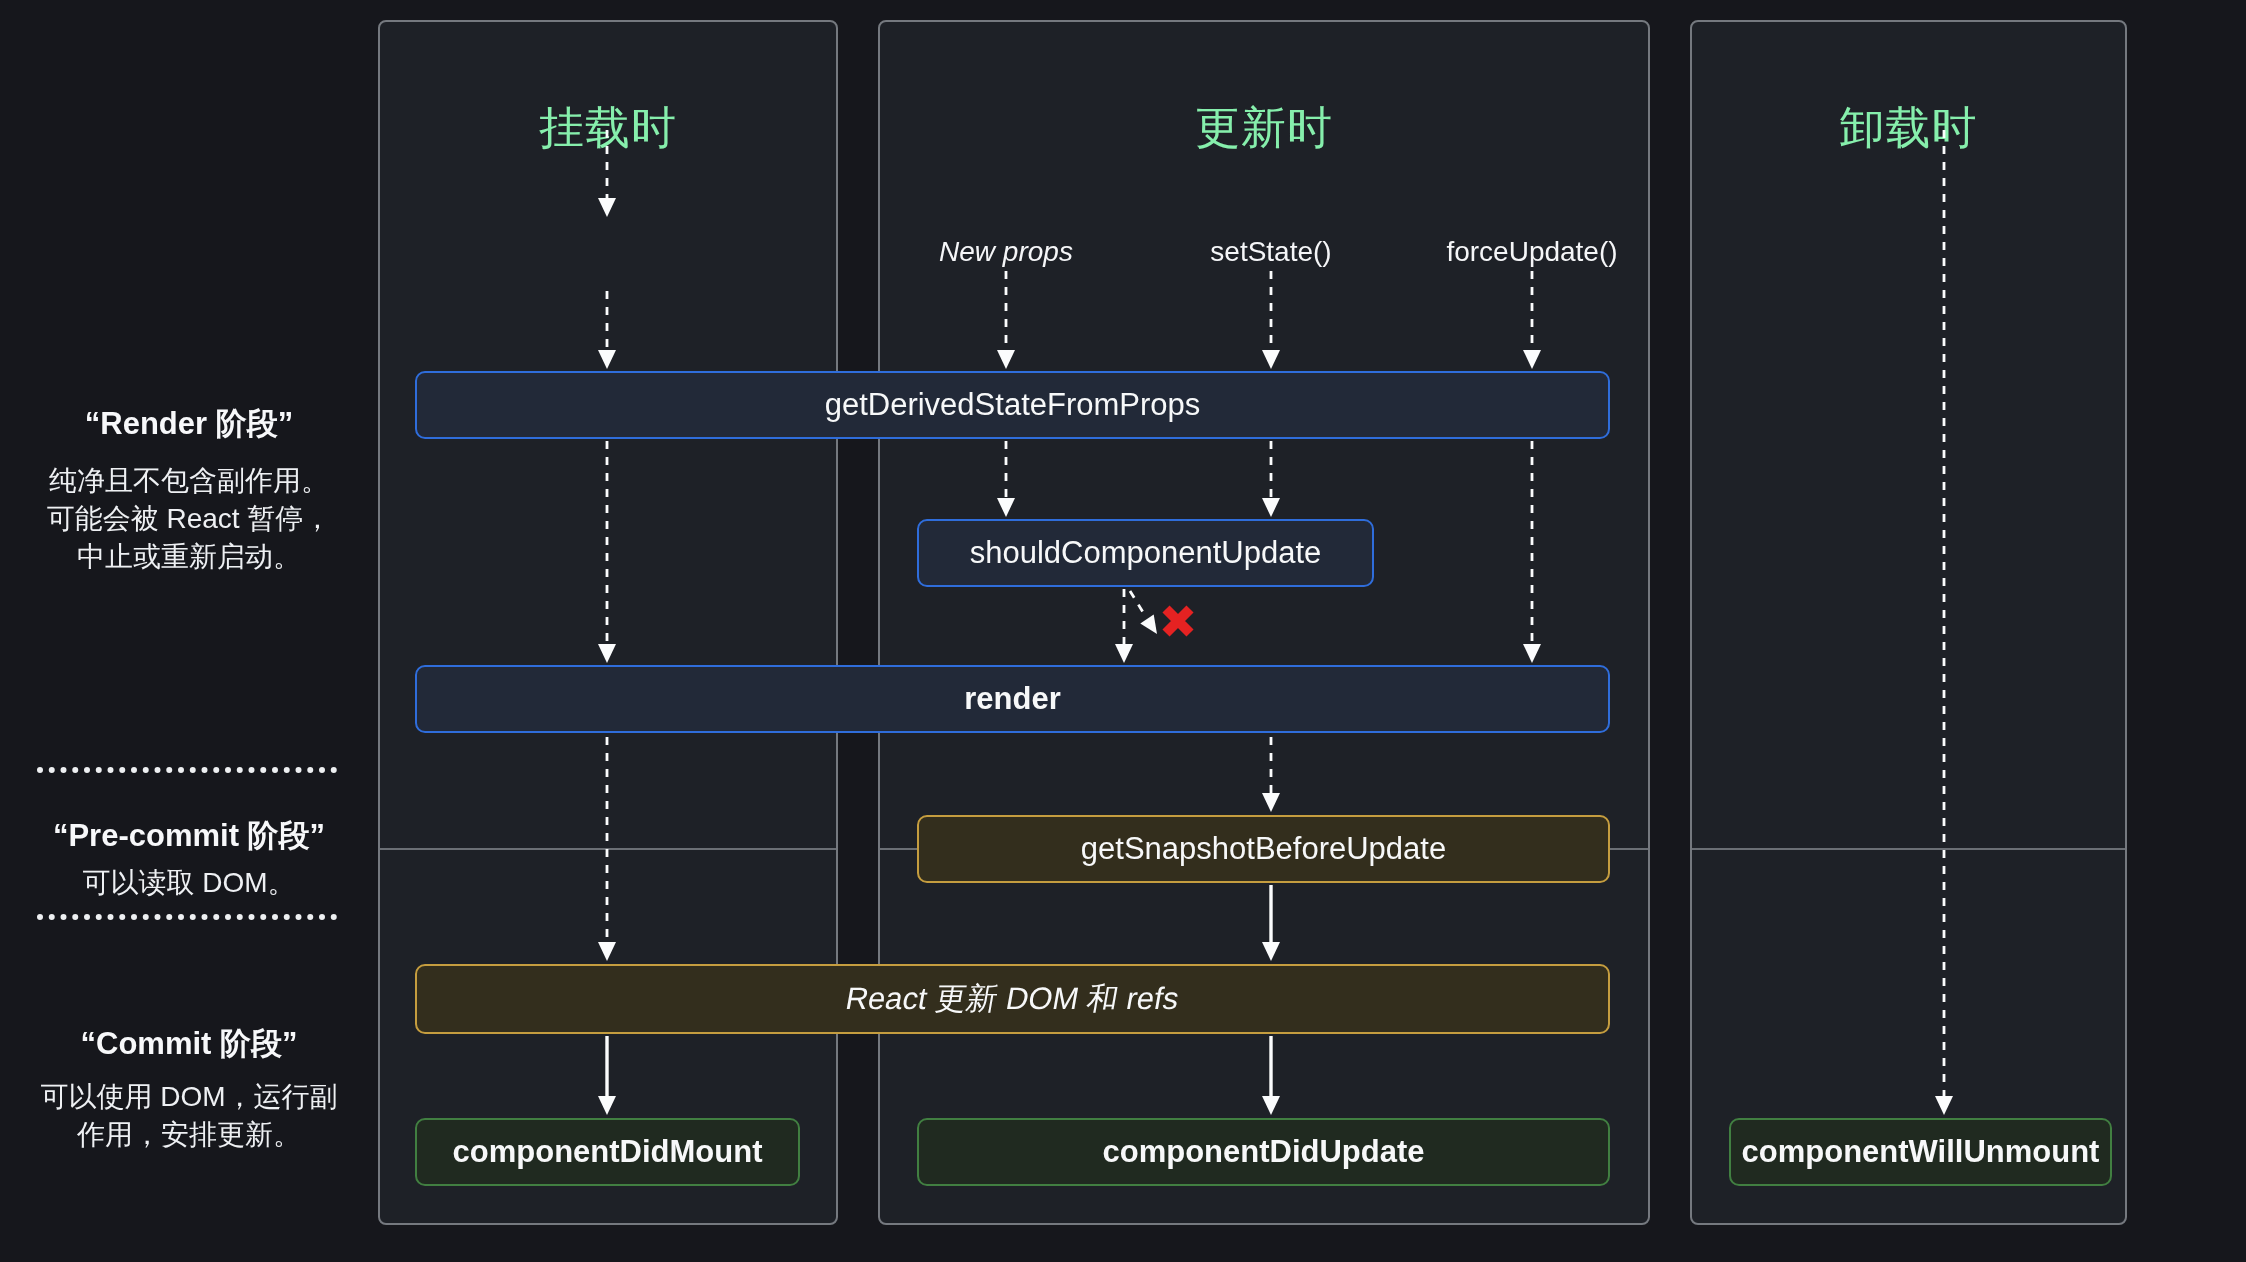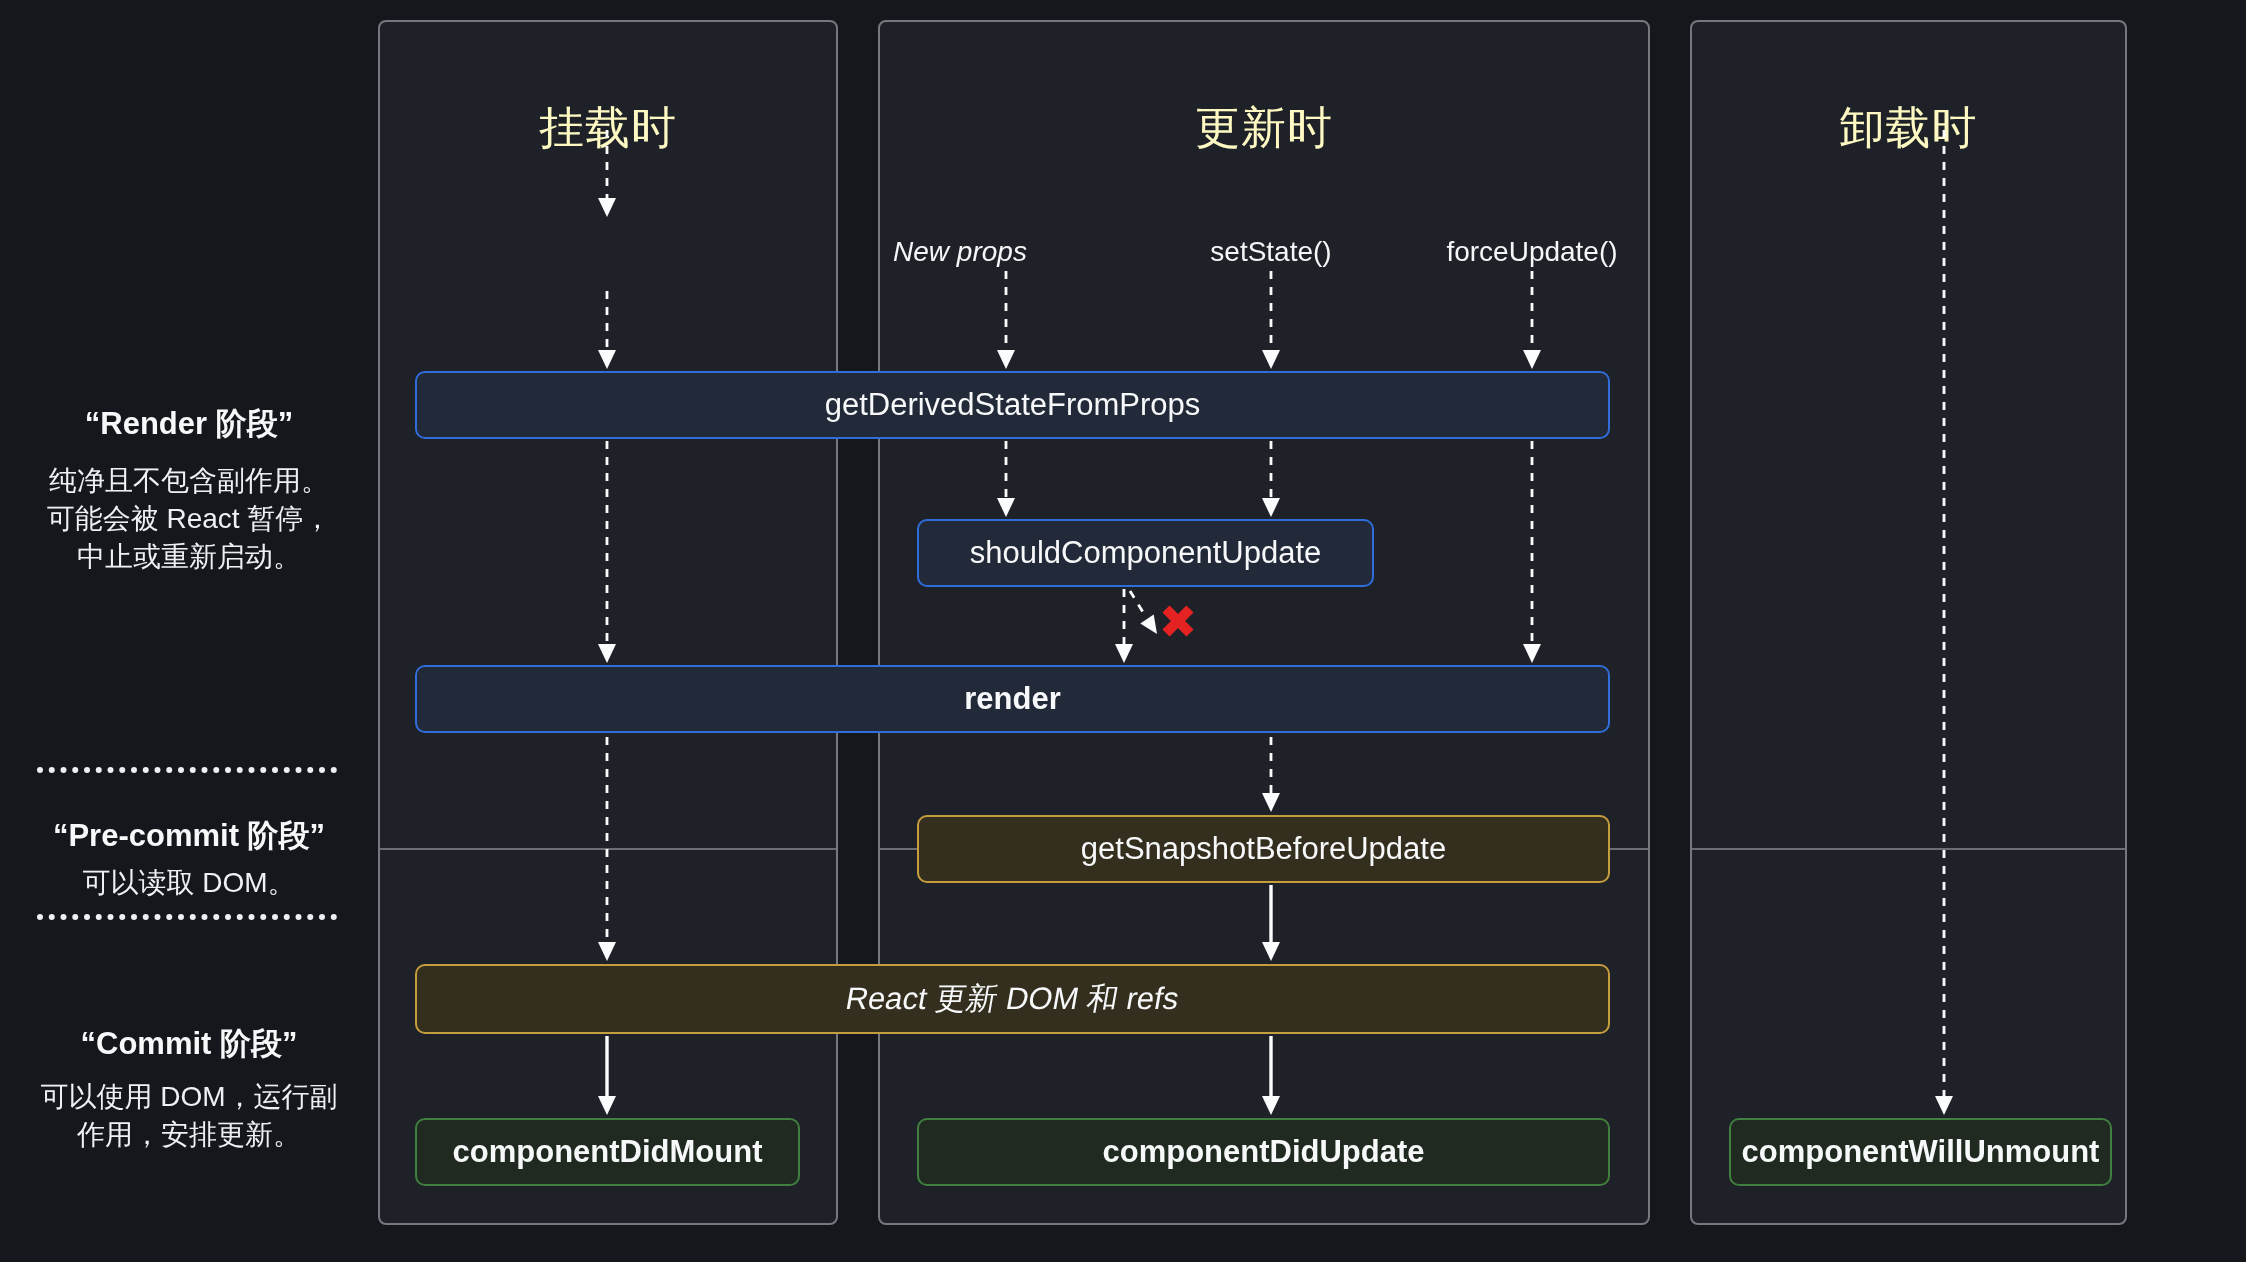--- a/index.html
+++ b/index.html
@@ -14,21 +14,21 @@
     position:absolute;top:20px;height:1205px;
     background:#1e2127;border:2px solid #75797f;border-radius:8px;
     box-sizing:border-box;
   }
   .panel-1{left:378px;width:460px;}
   .panel-2{left:878px;width:772px;}
   .panel-3{left:1690px;width:437px;}
   .panel-title{
     position:absolute;top:40px;left:0;right:0;
     text-align:center;font-size:45px;font-weight:500;line-height:58px;
-    color:#fef9c3;letter-spacing:1px;
+    color:#86efac;letter-spacing:1px;
   }
   .divider{
     position:absolute;left:0;right:0;top:826px;height:2px;
     background:#6b6f75;
   }
   
   .rail{position:absolute;left:0;top:0;width:378px;height:1262px;}
   .rail-block{position:absolute;left:0;width:378px;text-align:center;margin-top:16px;}
   .rail-title{font-size:31px;font-weight:700;line-height:44px;color:#f7f8fa;}
   .rail-desc{font-size:28px;font-weight:400;line-height:38px;color:#eef0f3;
@@ -160,21 +160,21 @@
   <div class="box b-green bold" style="left:917px;top:1118px;width:693px;height:68px">
     <span>componentDidUpdate</span>
   </div>
   <div class="box b-green bold" style="left:415px;top:1118px;width:385px;height:68px">
     <span>componentDidMount</span>
   </div>
   <div class="box b-green bold" style="left:1729px;top:1118px;width:383px;height:68px">
     <span>componentWillUnmount</span>
   </div>
 
-  <div class="trigger italic" style="left:960px">New props</div>
+  <div class="trigger italic" style="left:1006px">New props</div>
   <div class="trigger" style="left:1271px">setState()</div>
   <div class="trigger" style="left:1532px">forceUpdate()</div>
 
   <svg class="xmark" width="36" height="36" viewBox="0 0 36 36">
     <path d="M6 6 L30 30 M30 6 L6 30" stroke="#e52222" stroke-width="10" fill="none"></path>
   </svg>
 
 </div>
 
 </body></html>

